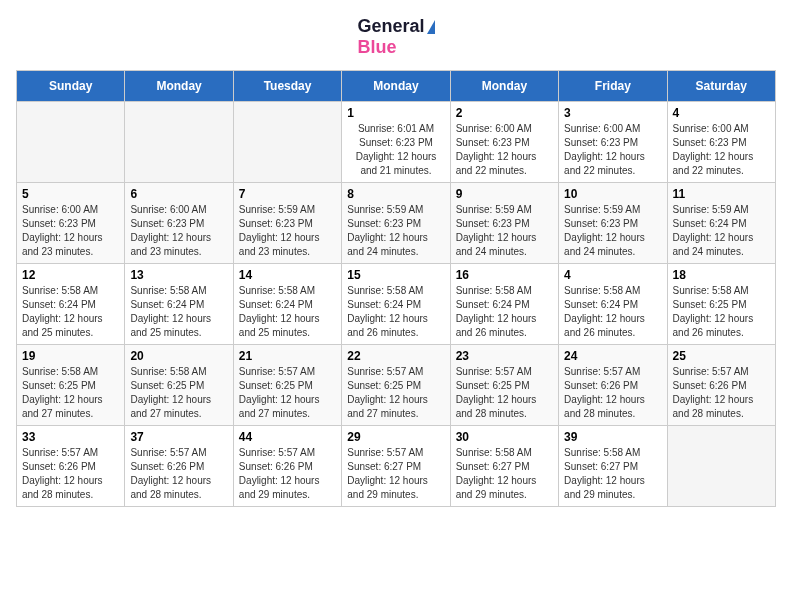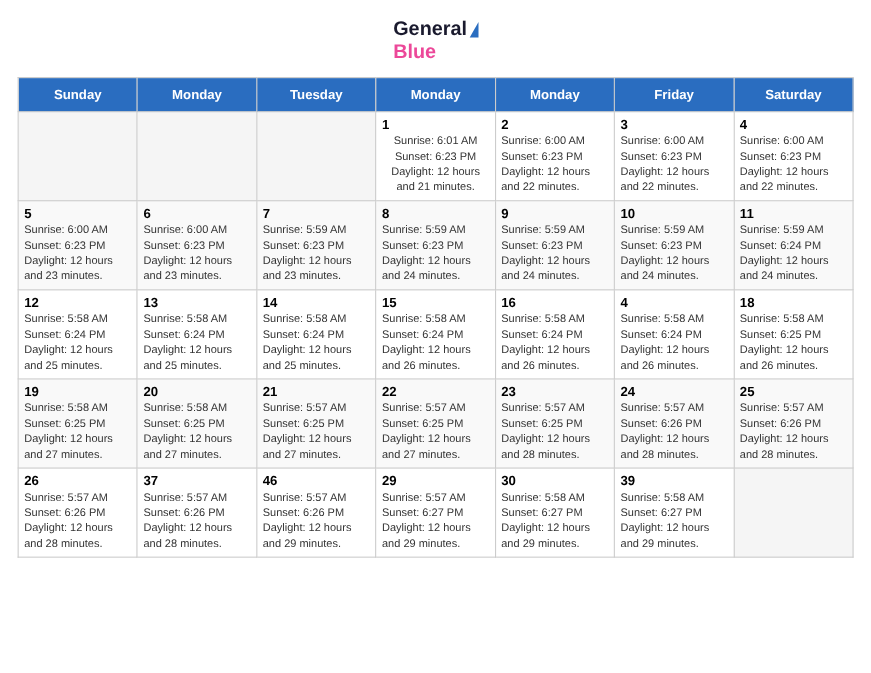--- a/index.html
+++ b/index.html
@@ -275,33 +275,33 @@
         </td>
         <td>
           <span class="day-number">25</span>
           <div class="day-info" style="white-space: pre-line;">Sunrise: 5:57 AM
 Sunset: 6:26 PM
 Daylight: 12 hours and 28 minutes.</div>
         </td>
       </tr>
       <tr>
         <td>
-          <span class="day-number">26</span>
+          <span class="day-number">33</span>
           <div class="day-info" style="white-space: pre-line;">Sunrise: 5:57 AM
 Sunset: 6:26 PM
 Daylight: 12 hours and 28 minutes.</div>
         </td>
         <td>
           <span class="day-number">37</span>
           <div class="day-info" style="white-space: pre-line;">Sunrise: 5:57 AM
 Sunset: 6:26 PM
 Daylight: 12 hours and 28 minutes.</div>
         </td>
         <td>
-          <span class="day-number">46</span>
+          <span class="day-number">44</span>
           <div class="day-info" style="white-space: pre-line;">Sunrise: 5:57 AM
 Sunset: 6:26 PM
 Daylight: 12 hours and 29 minutes.</div>
         </td>
         <td>
           <span class="day-number">29</span>
           <div class="day-info" style="white-space: pre-line;">Sunrise: 5:57 AM
 Sunset: 6:27 PM
 Daylight: 12 hours and 29 minutes.</div>
         </td>

